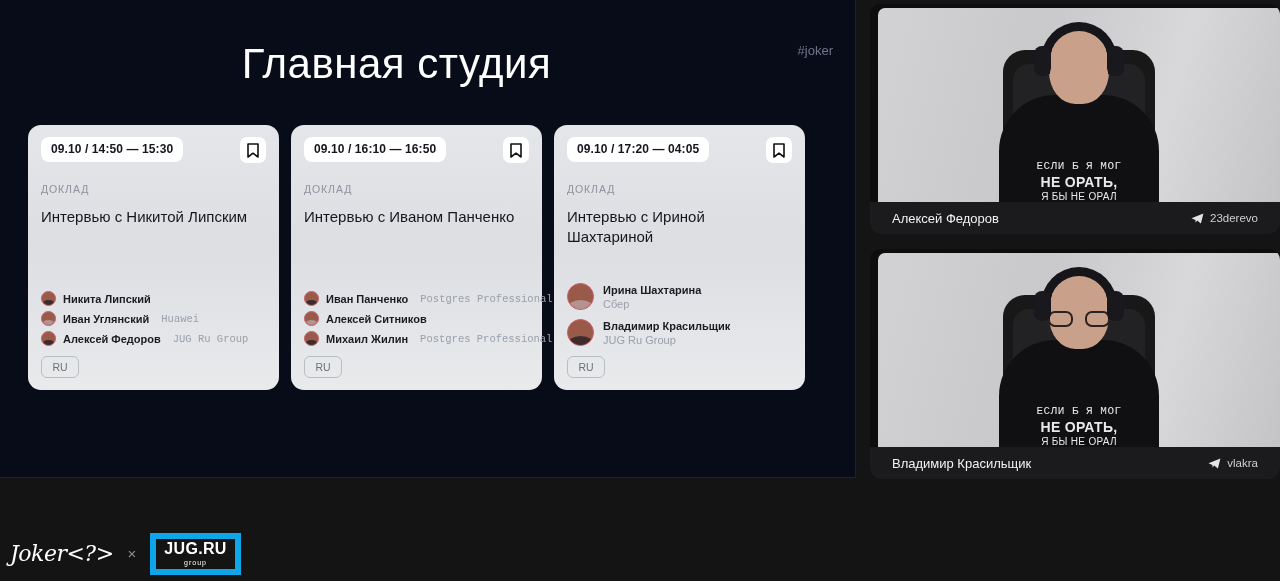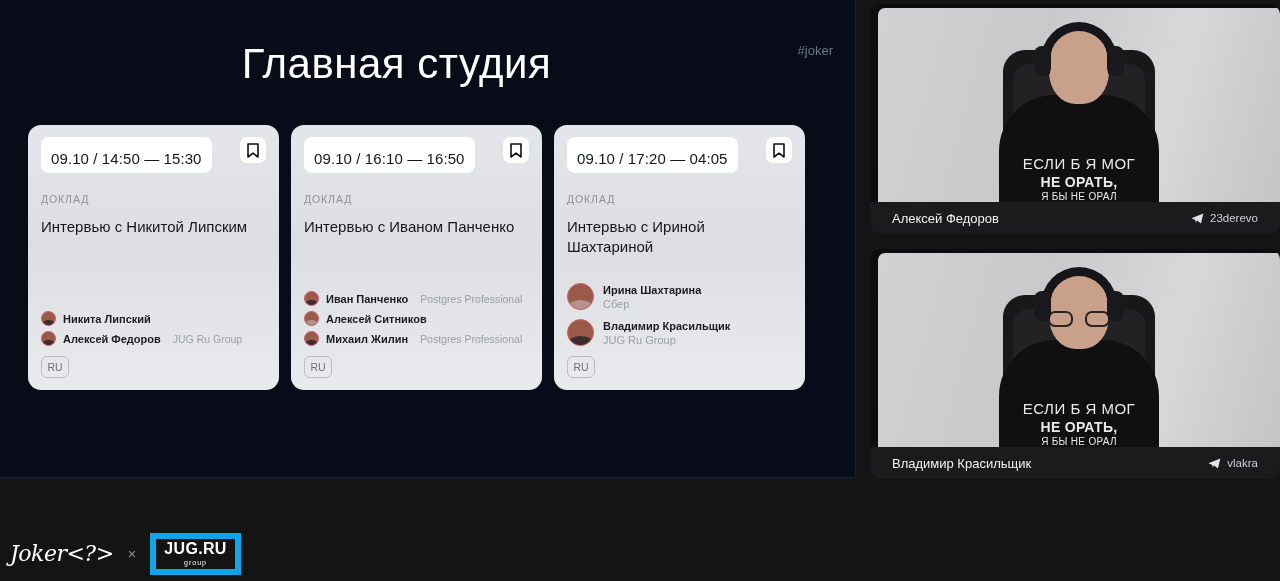--- a/index.html
+++ b/index.html
@@ -42,24 +42,24 @@
     width: 251px; height: 265px;
     background: linear-gradient(180deg,#e4e6e9 0%,#dcdee2 45%,#e9eaec 100%);
     border-radius: 13px;
     padding: 12px 13px 0 13px;
     display: flex; flex-direction: column;
   }
   .card-top { display: flex; align-items: flex-start; justify-content: space-between; }
   .time-pill {
     background: #ffffff;
     border-radius: 8px;
-    padding: 13px 10px 6px 10px;
-    font-size: 15px;
+    padding: 5px 10px 6px 10px;
+    font-size: 12px;
     color: #14161c;
-    font-weight: 400;
+    font-weight: 700;
     letter-spacing: 0.1px;
     white-space: nowrap;
   }
   .bookmark-btn {
     width: 26px; height: 26px;
     background: #ffffff;
     border-radius: 7px;
     display: flex; align-items: center; justify-content: center;
     flex: none;
   }
@@ -95,26 +95,26 @@
   .speakers.stacked .avatar { width: 27px; height: 27px; }
   .avatar::after {
     content: ""; position: absolute; left: 50%; bottom: -42%;
     width: 115%; height: 78%; transform: translateX(-50%);
     border-radius: 50% 50% 0 0;
     background: rgba(30,30,36,0.75);
   }
   .avatar.light::after { background: rgba(200,195,200,0.55); }
   .sp-name { font-size: 11px; font-weight: 700; color: #1a1c22; white-space: nowrap; }
   .sp-org { font-size: 10.5px; color: #9aa0aa; white-space: nowrap; }
-  .speakers.compact .sp-org { margin-left: 5px; }
+  .speakers.compact .sp-org { margin-left: 5px; font-family: Liberation Mono, monospace; }
   .speakers.stacked .sp-lines { display: flex; flex-direction: column; gap: 2px; }
   .speakers.stacked .sp-org { font-size: 11px; }
   .lang-badge {
     margin-bottom: 12px;
-    width: 28px; height: 22px;
+    width: 38px; height: 22px;
     border: 1px solid #b9bdc4;
     border-radius: 6px;
     display: flex; align-items: center; justify-content: center;
     font-size: 10.5px; color: #6b7079;
   }
 
   
   .video-tile { position: absolute; border-radius: 11px; overflow: hidden; background: #0d0d0d; }
   #video-tile-1 { left: 870px; top: 4px; width: 410px; height: 230px; }
   #video-tile-2 { left: 870px; top: 249px; width: 410px; height: 230px; }
@@ -166,21 +166,21 @@
     bottom: 0; width: 160px; height: 110px;
     background: #101013; border-radius: 56px 56px 0 0;
   }
   .shirt-text {
     position: absolute; left: 50%; transform: translateX(-50%);
     bottom: 2px; width: 124px;
     text-align: center; color: #e9e9ec;
     font-family: "Liberation Sans", sans-serif;
     line-height: 1.22;
   }
-  .shirt-text .l1 { font-size: 15px; letter-spacing: 0.5px; }
+  .shirt-text .l1 { font-size: 11px; letter-spacing: 0.5px; font-family: Liberation Mono, monospace; }
   .shirt-text .l2 { font-size: 14px; font-weight: 700; letter-spacing: 0.3px; }
   .shirt-text .l3 { font-size: 10px; letter-spacing: 0.3px; }
   .video-label {
     position: absolute; left: 0; bottom: 0; width: 410px; height: 32px;
     background: #1b1b1d;
     display: flex; align-items: center; justify-content: space-between;
     padding: 0 22px 0 22px;
   }
   .video-name { color: #f2f2f4; font-size: 13px; font-weight: 400; }
   .video-handle { display: flex; align-items: center; gap: 6px; color: #cfcfd4; font-size: 11.5px; }
@@ -229,20 +229,25 @@
             </svg>
           </div>
         </div>
         <div class="card-kind">ДОКЛАД</div>
         <div class="card-title">Интервью с Никитой Липским</div>
         <div class="speakers compact">
           <div class="speaker">
             <span class="avatar"></span>
             <span class="sp-name">Никита Липский</span>
             <span class="sp-org"></span>
+          </div>
+          <div class="speaker">
+            <span class="avatar light"></span>
+            <span class="sp-name">Иван Углянский</span>
+            <span class="sp-org">Huawei</span>
           </div>
           <div class="speaker">
             <span class="avatar"></span>
             <span class="sp-name">Алексей Федоров</span>
             <span class="sp-org">JUG Ru Group</span>
           </div>
         </div>
         <div class="lang-badge">RU</div>
       </div>
 

